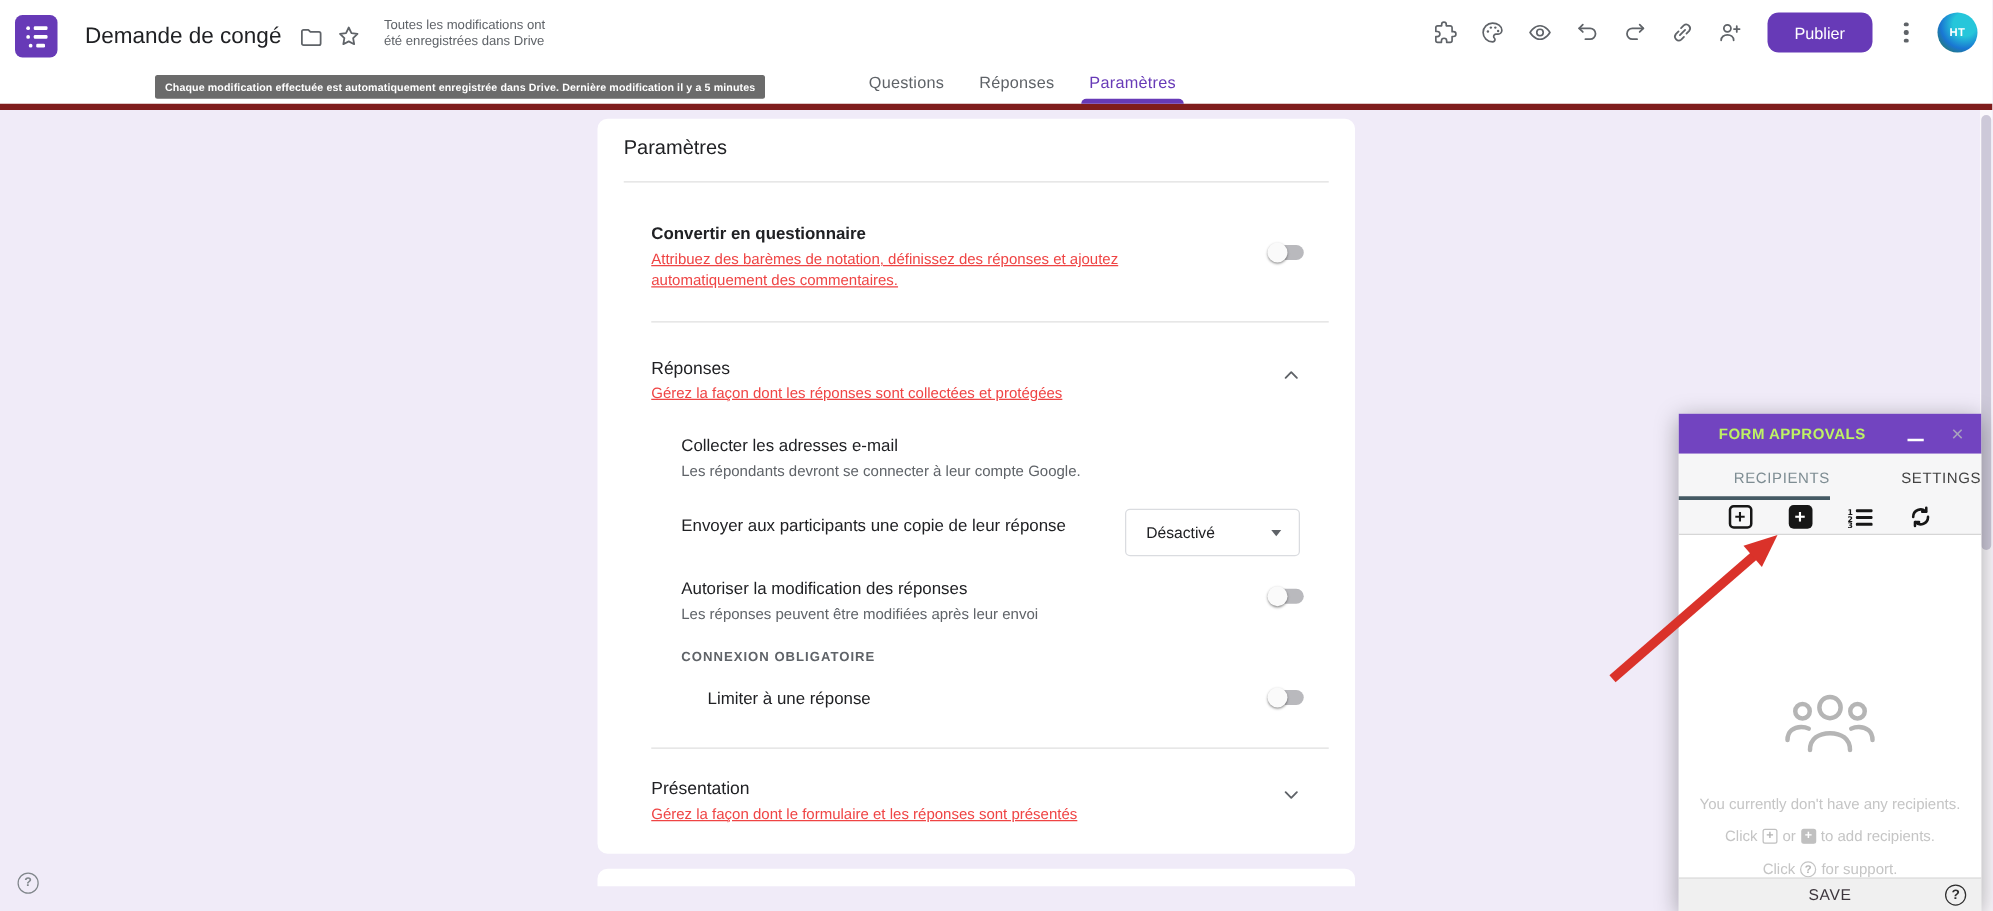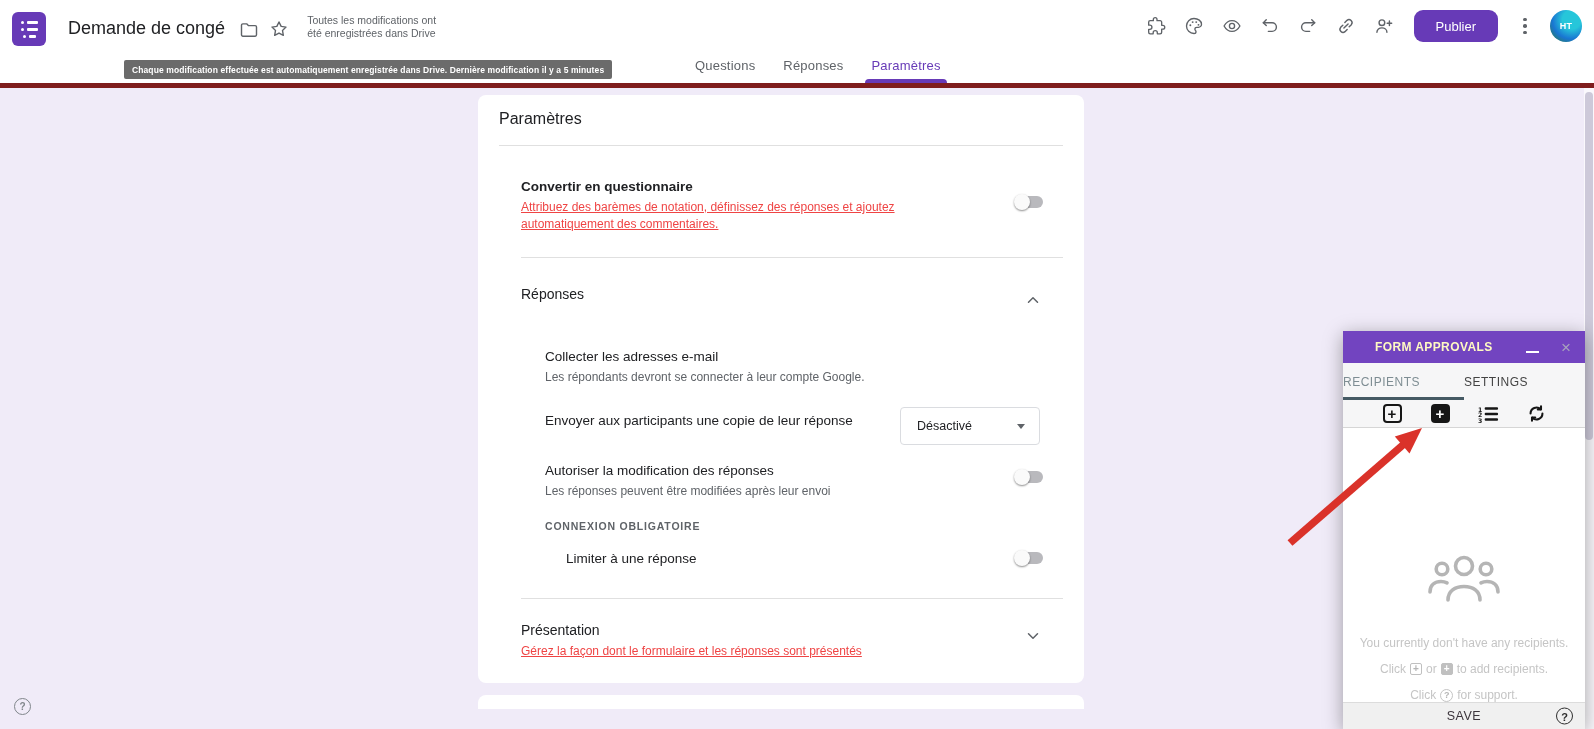--- a/index.html
+++ b/index.html
@@ -110,26 +110,26 @@
   .scrollbar{position:absolute;right:0;top:0;width:10px;height:729px;background:#faf8fc;z-index:4;}
   .scroll-thumb{position:absolute;right:1px;top:92px;width:8px;height:348px;background:#cdc9d9;border-radius:4px;cursor:pointer;}
   
   .panel{
     position:absolute;left:1343px;top:331px;width:242px;height:398px;background:#fff;
     box-shadow:0 4px 18px rgba(0,0,0,.35);z-index:6;display:flex;flex-direction:column;
   }
   .panel-header{
     height:32px;background:var(--panel-purple);display:flex;align-items:center;padding:0 10px 0 16px;flex:0 0 auto;
   }
-  .panel-title{color:#fef9c3;font-size:12px;font-weight:bold;letter-spacing:0.4px;flex:1;padding-left:16px;}
+  .panel-title{color:#bef264;font-size:12px;font-weight:bold;letter-spacing:0.4px;flex:1;padding-left:16px;}
   .min-btn{width:20px;height:20px;position:relative;cursor:pointer;margin-right:14px;}
   .min-btn .minbar{position:absolute;left:3px;bottom:4px;width:13px;height:2.4px;background:#fff;}
   .close-btn{color:#a8a2bd;font-size:17px;line-height:17px;cursor:pointer;width:18px;text-align:center;}
   .panel-tabs{height:37px;background:#f6f6f7;display:flex;position:relative;flex:0 0 auto;}
-  .panel-tab{flex:1;display:flex;align-items:center;justify-content:flex-start;font-size:12px;letter-spacing:0.5px;cursor:pointer;}
+  .panel-tab{flex:1;display:flex;align-items:center;justify-content:flex-end;font-size:12px;letter-spacing:0.5px;cursor:pointer;}
   .panel-tab.active{color:#7e8d93;}
   .panel-tab.inactive{color:#434343;}
   .panel-tab-ink{position:absolute;left:0;bottom:0;width:50%;height:3px;background:var(--tab-underline);}
   .panel-toolbar{
     height:28px;background:#f6f6f7;border-bottom:1px solid #d6d6d6;flex:0 0 auto;
     display:flex;align-items:center;justify-content:center;gap:27px;
   }
   .tool-btn{width:21px;height:21px;display:flex;align-items:center;justify-content:center;cursor:pointer;}
   .sq-outline{
     width:19px;height:19px;border:2.2px solid #161616;border-radius:4px;
@@ -270,20 +270,21 @@
 
   <div class="abs row-title" style="left:43px;top:84px;font-weight:bold;font-size:13.5px;">Convertir en questionnaire</div>
   <div class="abs sec-desc" style="left:43px;top:104px;width:468px;">Attribuez des barèmes de notation, définissez des réponses et ajoutez automatiquement des commentaires.</div>
   <div class="abs toggle" style="left:538px;top:101px;">
       <span class="knob"></span>
     </div>
 
   <div class="abs divider" style="left:43px;right:21px;top:162px;"></div>
 
   <div class="abs sec-title" style="left:43px;top:191px;">Réponses</div>
+  <div class="abs sec-desc" style="left:43px;top:211px;">Gérez la façon dont les réponses sont collectées et protégées</div>
   <div class="abs chev" style="left:546px;top:196px;">
     <svg viewBox="0 0 24 24" fill="none" stroke="currentColor" stroke-width="2" stroke-linecap="round" stroke-linejoin="round">
         <path d="M6 15l6-6 6 6"></path>
       </svg>
   </div>
 
   <div class="abs row-title" style="left:67px;top:254px;">Collecter les adresses e-mail</div>
   <div class="abs row-desc" style="left:67px;top:275px;">Les répondants devront se connecter à leur compte Google.</div>
 
   <div class="abs row-title" style="left:67px;top:318px;">Envoyer aux participants une copie de leur réponse</div>

